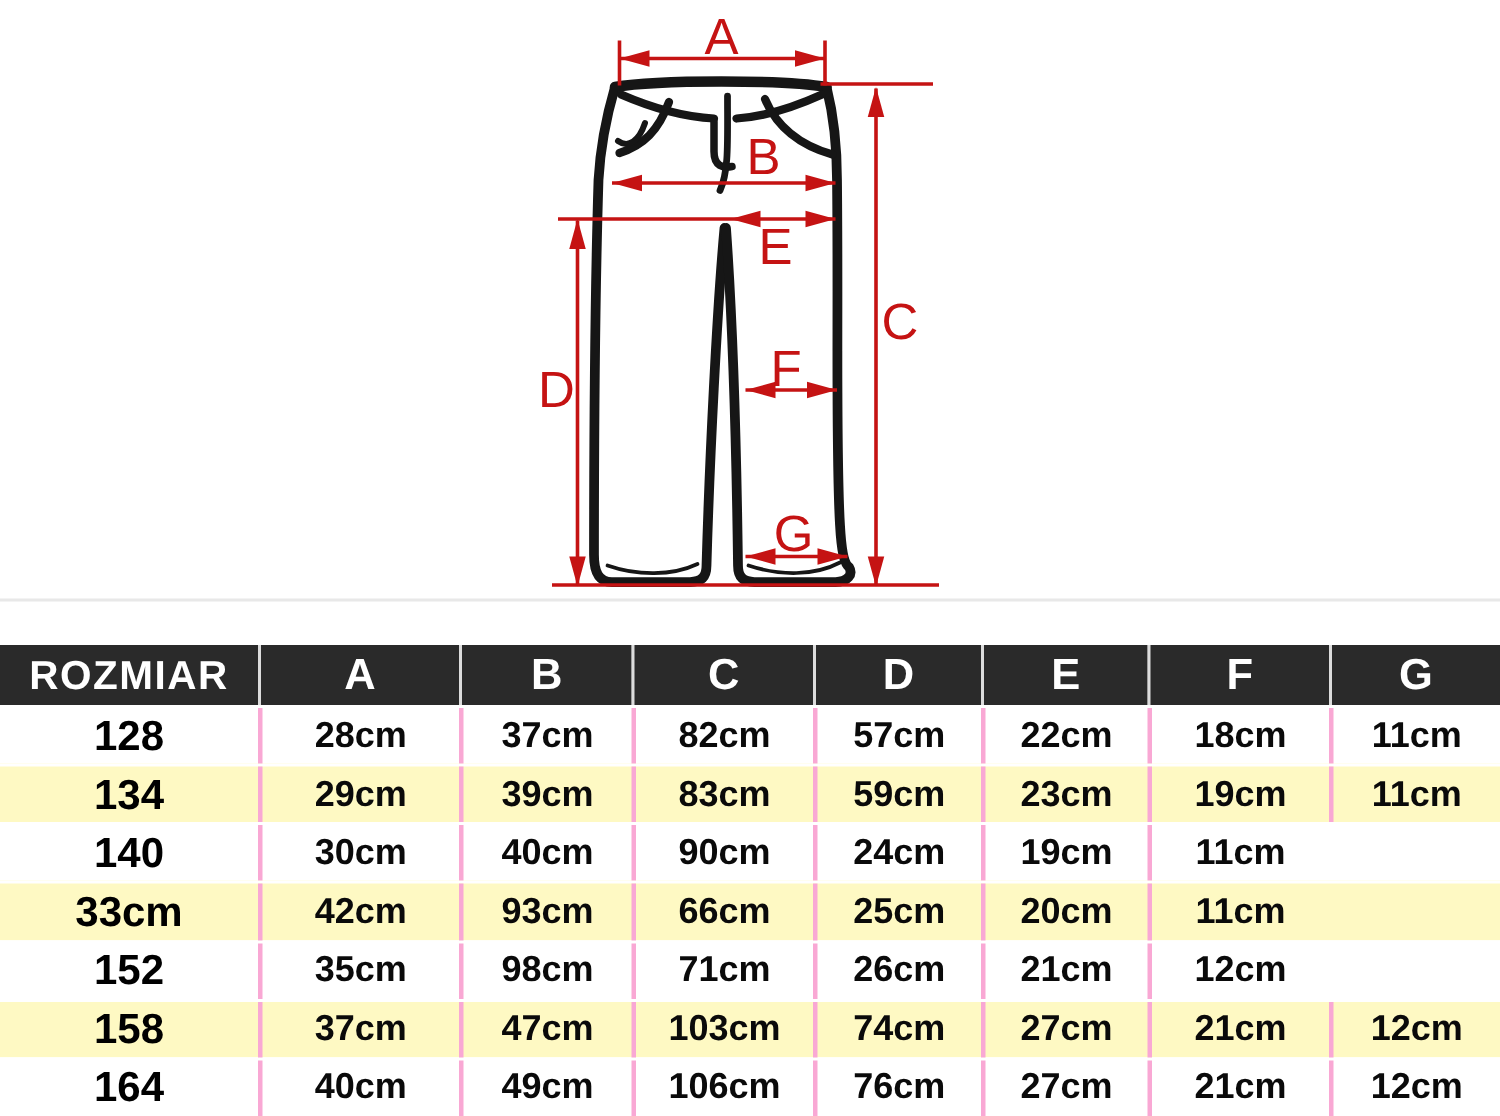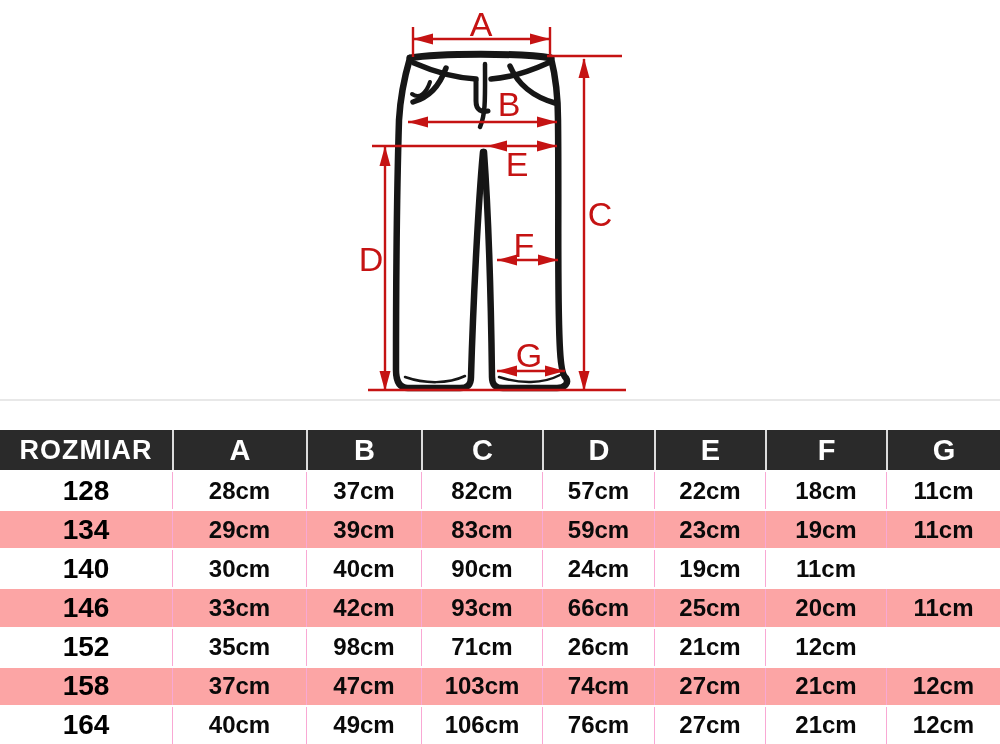--- a/index.html
+++ b/index.html
@@ -24,24 +24,24 @@
     width:1000px;box-sizing:border-box;
   }
   #table-header-row{height:40px;}
   .th{
     background:#2a2a2a;color:#ffffff;font-weight:bold;font-size:29px;
     display:flex;align-items:center;justify-content:center;
     box-sizing:border-box;border-left:2px solid #dcdcdc;
   }
   .th:first-child{border-left:none;font-size:27px;letter-spacing:1px;}
   .tr{height:39.15px;border-top:2px solid #ffffff;background:#ffffff;}
-  .tr.alt{background:#fca5a5;}
+  .tr.alt{background:#fef9c3;}
   .td{
     display:flex;align-items:center;justify-content:center;
-    box-sizing:border-box;border-left:1px solid #f9a8d4;
+    box-sizing:border-box;border-left:3px solid #f9a8d4;
     font-weight:bold;font-size:24px;color:#0a0a0a;
   }
   .td:first-child{border-left:none;font-size:28px;color:#000;}
 </style>
 </head>
 <body>
 
 <div id="stage">
 
   <svg id="diagram" viewBox="0 0 1000 399" xmlns="http://www.w3.org/2000/svg">
@@ -159,21 +159,20 @@
         <div class="grid-row tr">
           <div class="td">140</div>
           <div class="td">30cm</div>
           <div class="td">40cm</div>
           <div class="td">90cm</div>
           <div class="td">24cm</div>
           <div class="td">19cm</div>
           <div class="td">11cm</div>
         </div>
         <div class="grid-row tr alt">
-          <div class="td">146</div>
           <div class="td">33cm</div>
           <div class="td">42cm</div>
           <div class="td">93cm</div>
           <div class="td">66cm</div>
           <div class="td">25cm</div>
           <div class="td">20cm</div>
           <div class="td">11cm</div>
         </div>
         <div class="grid-row tr">
           <div class="td">152</div>

